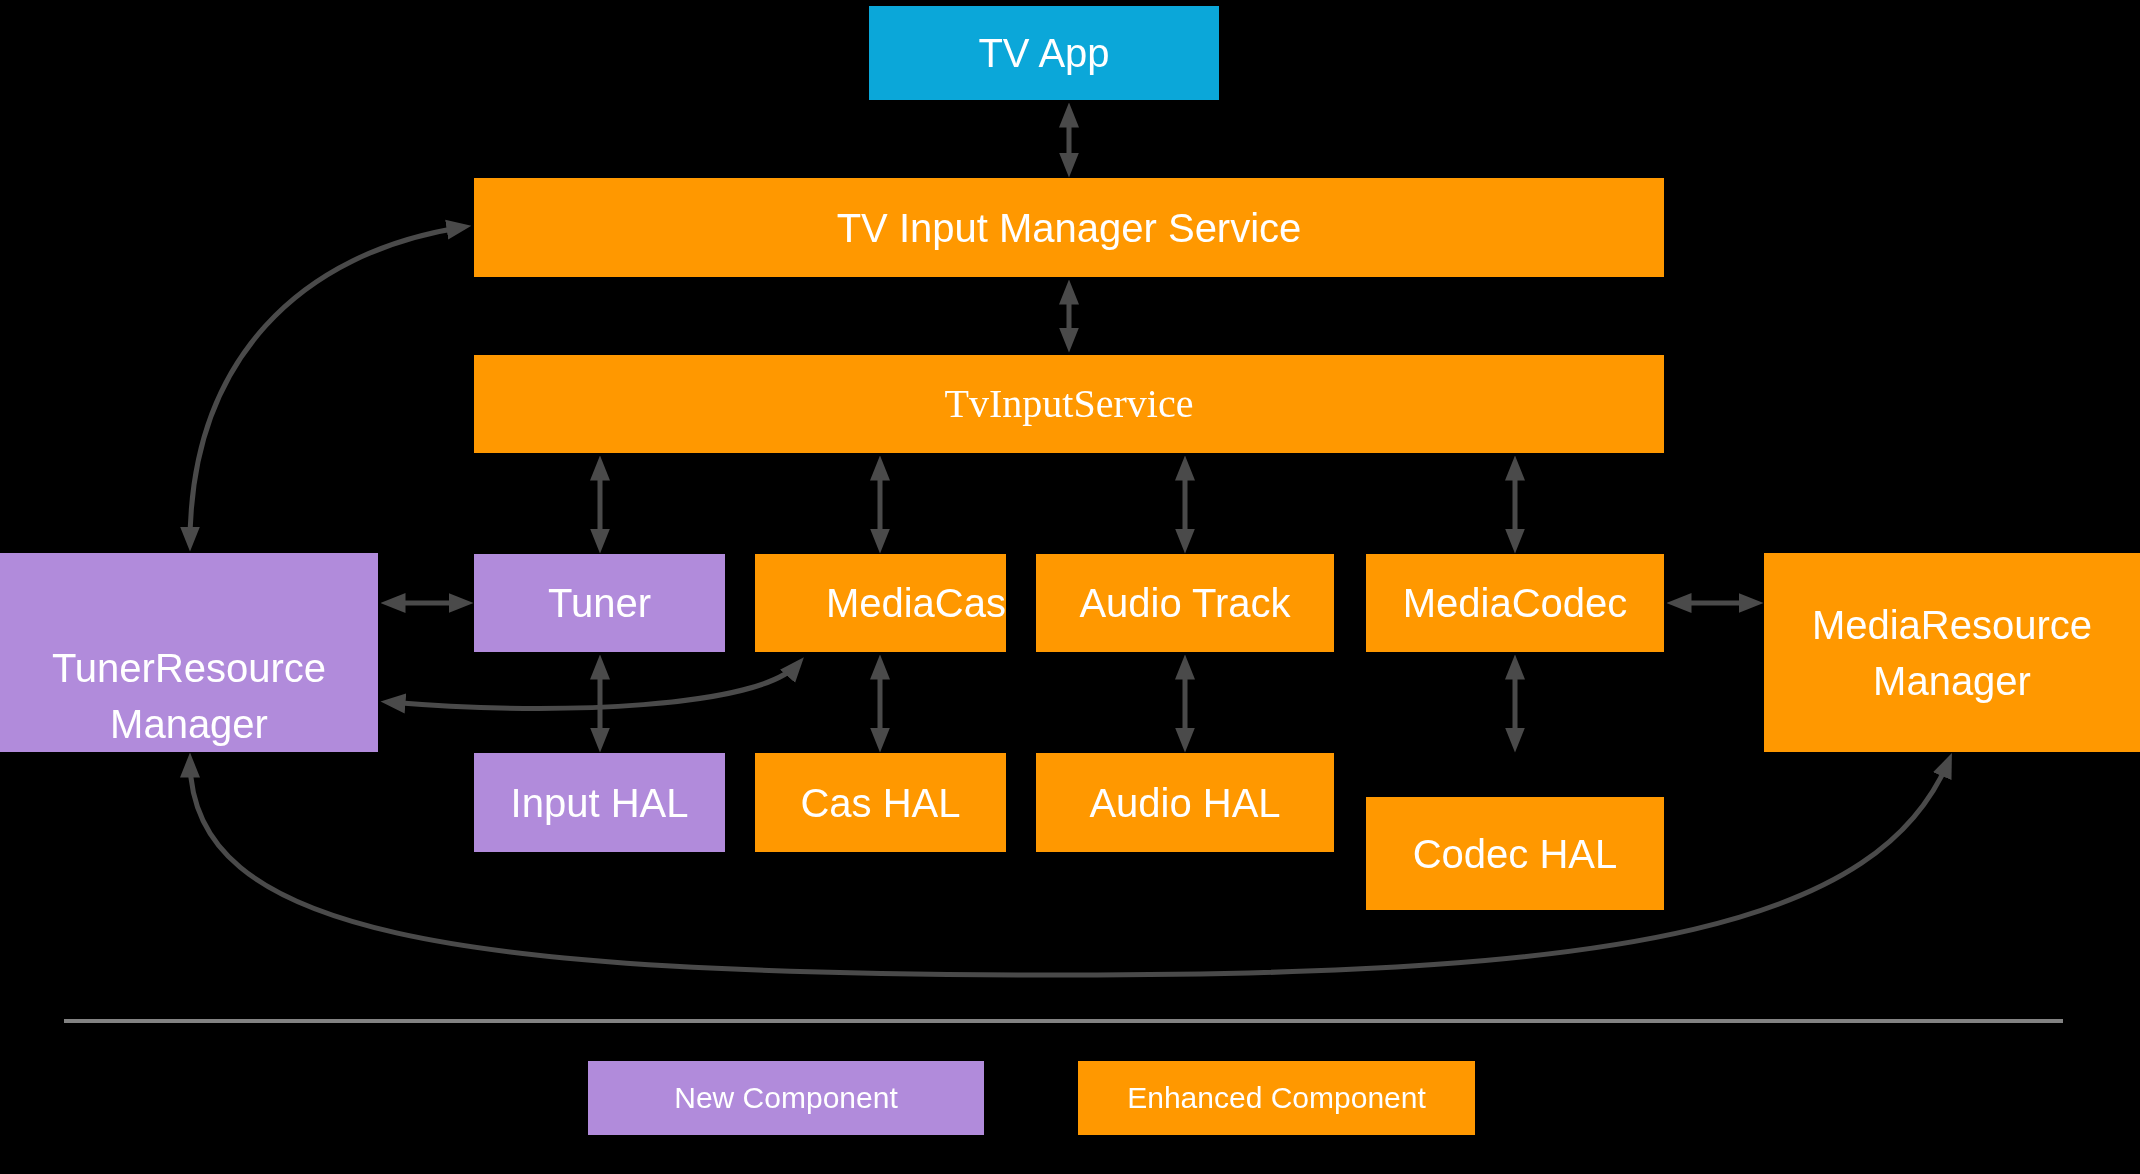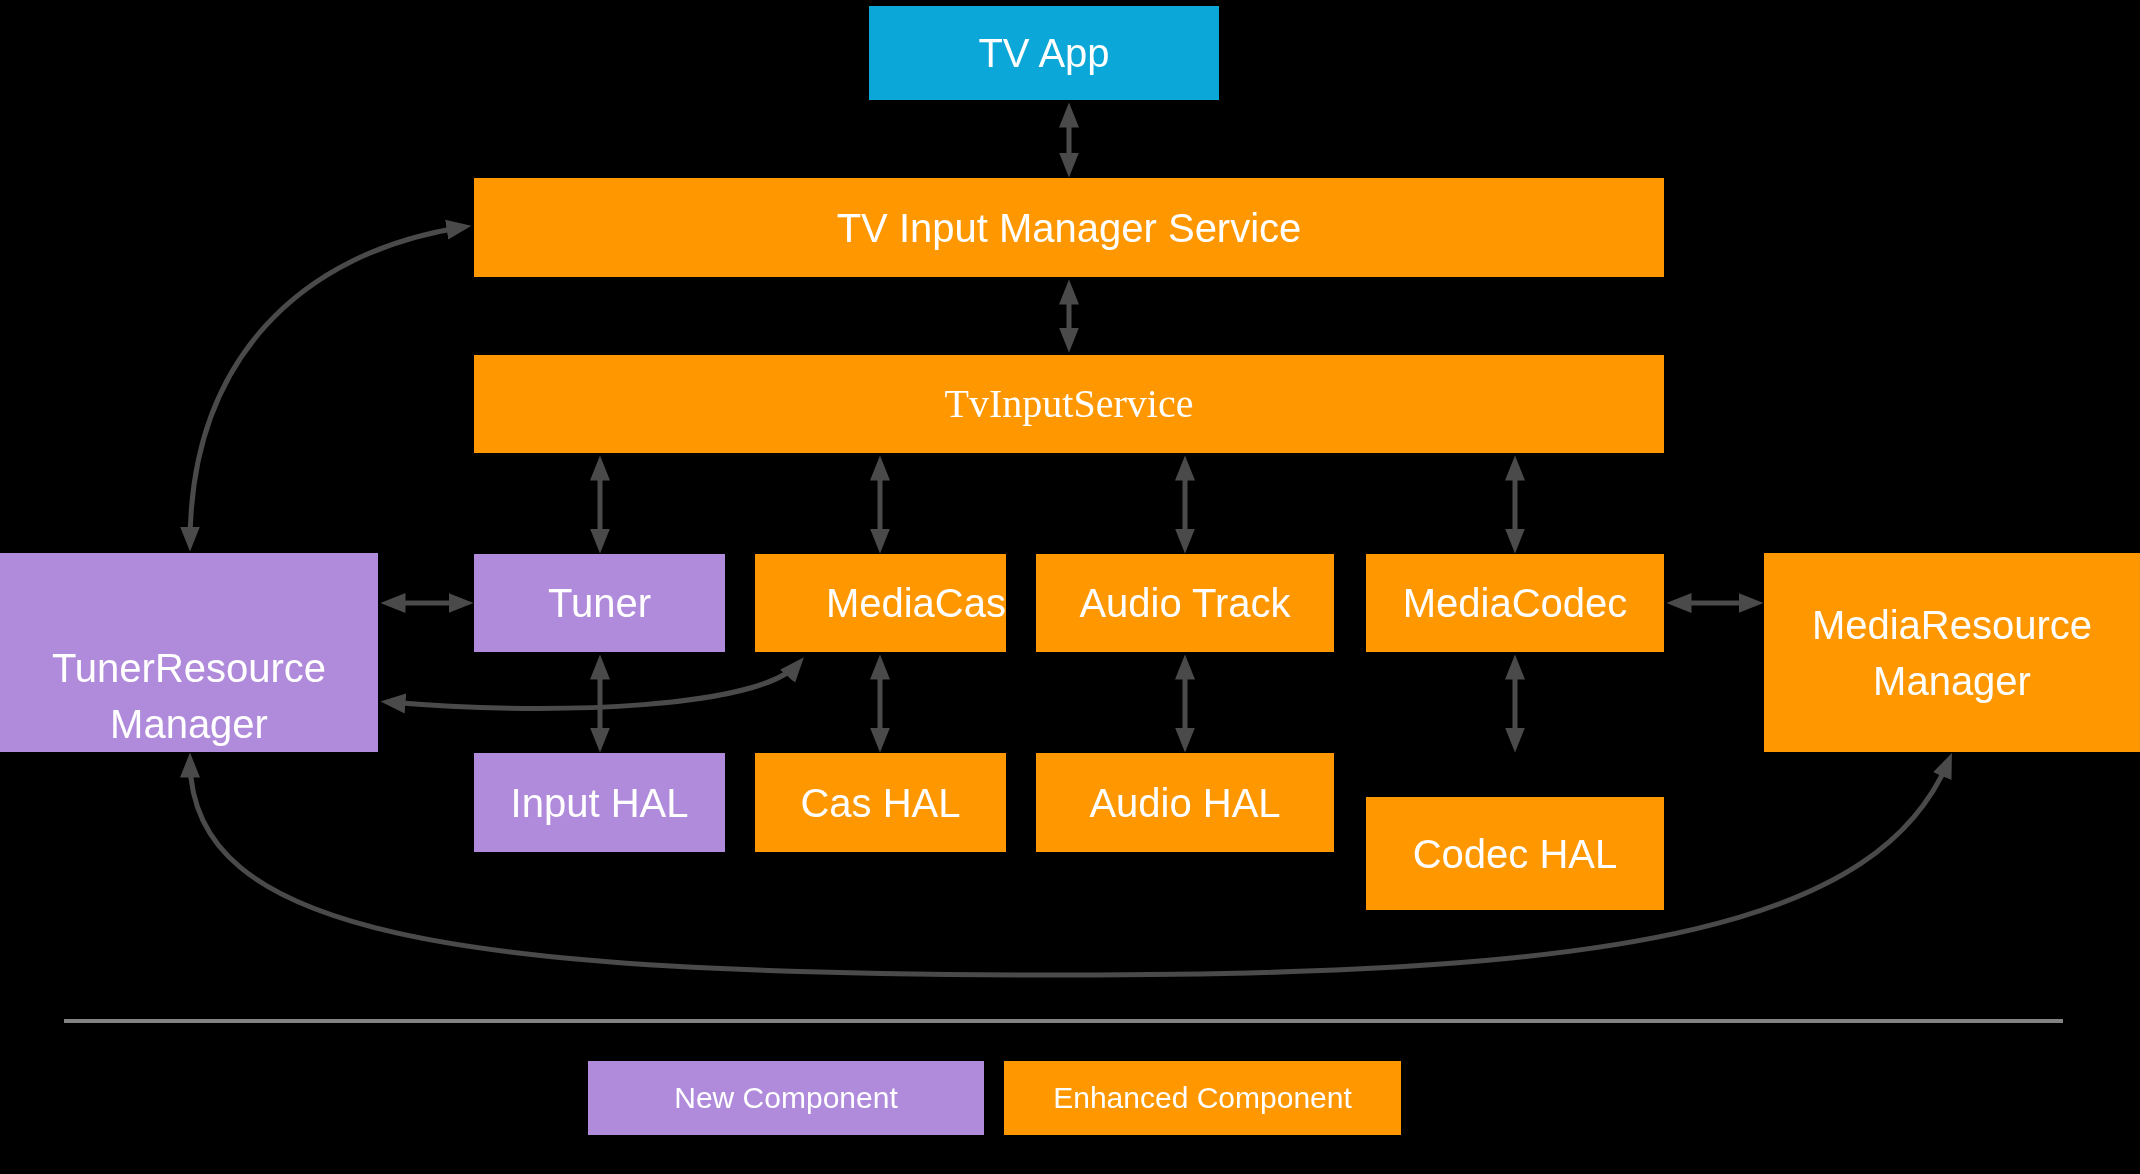--- a/index.html
+++ b/index.html
@@ -132,17 +132,17 @@
   <div class="node enhanced" style="left:1366px;top:753px;width:298px;height:113px;margin-top:44px;">
     <span class="lbl">Codec HAL</span>
   </div>
 
   <div class="divider"></div>
 
   <div class="legend-box new" style="left:588px;top:1061px;width:396px;height:74px;">
     <span>New Component</span>
   </div>
 
-  <div class="legend-box enhanced" style="left:1004px;top:1061px;width:397px;height:74px;">
+  <div class="legend-box enhanced" style="left:1078px;top:1061px;width:397px;height:74px;">
     <span>Enhanced Component</span>
   </div>
 
 </div>
 
 </body></html>

